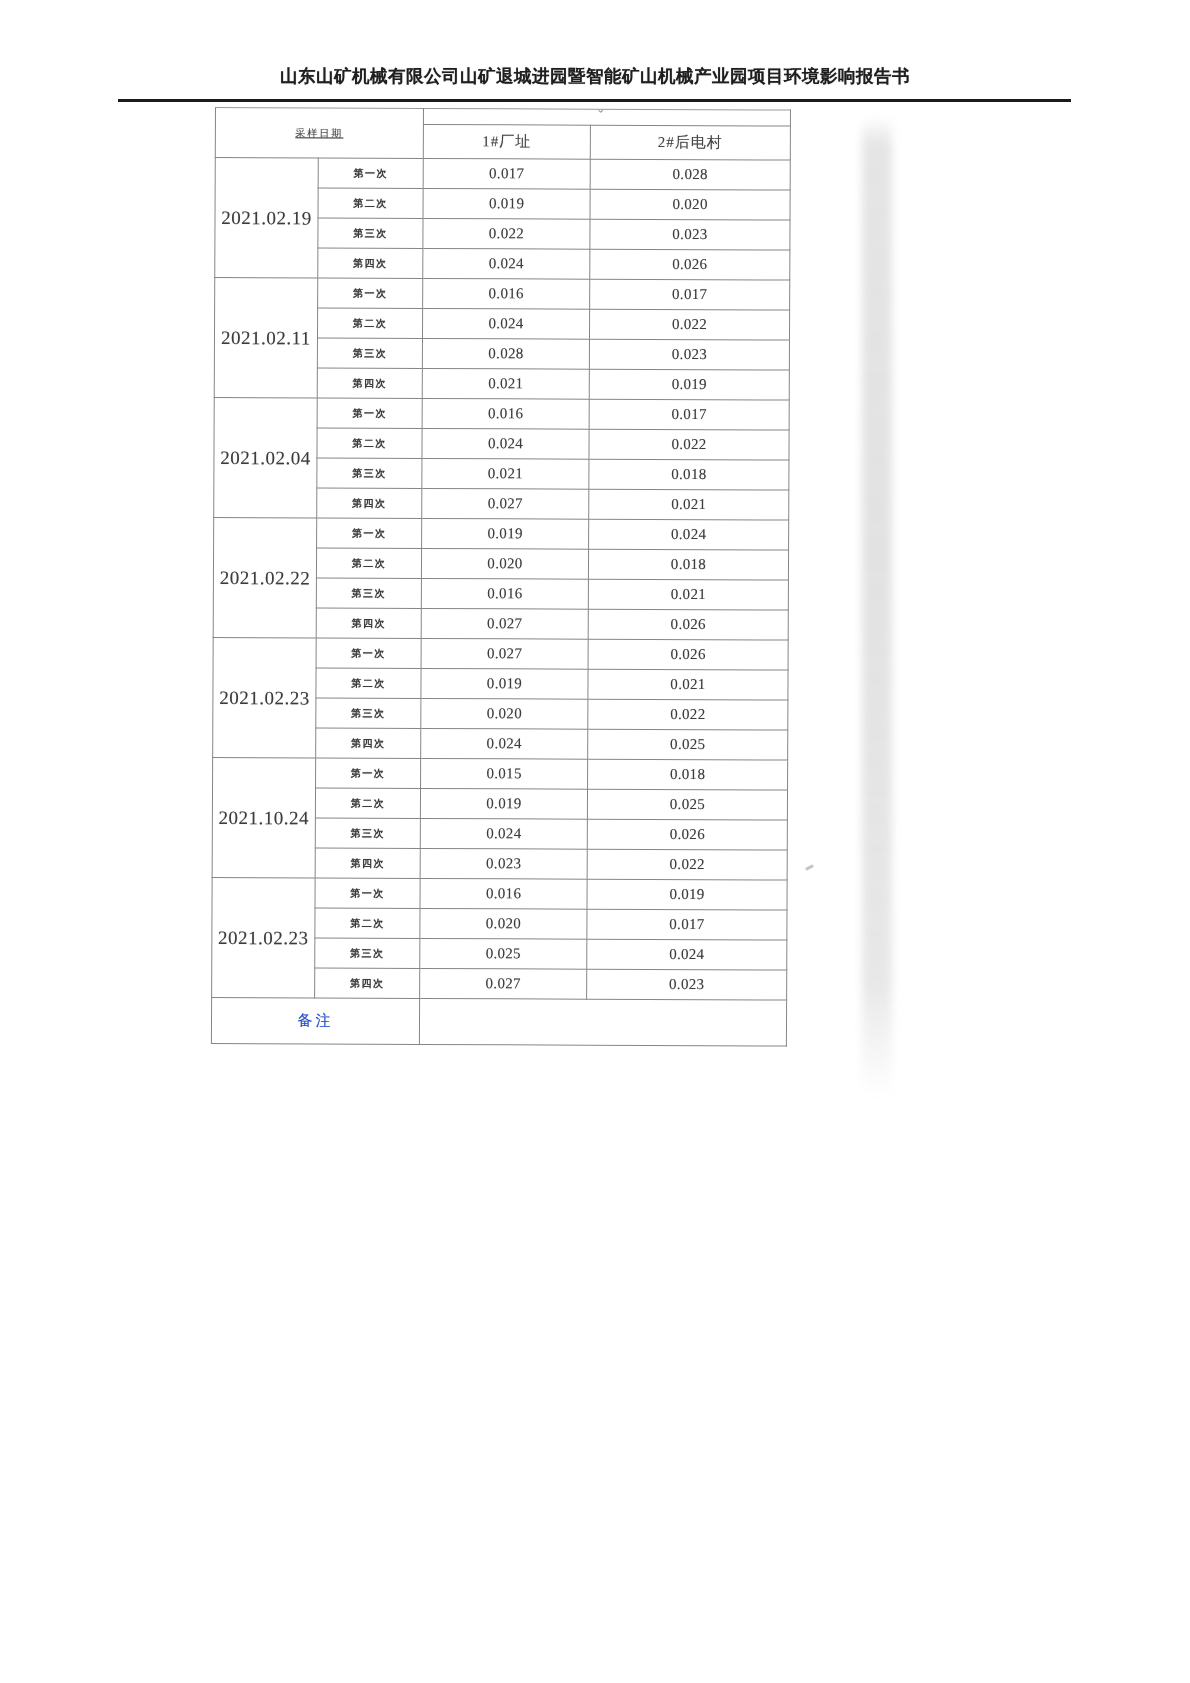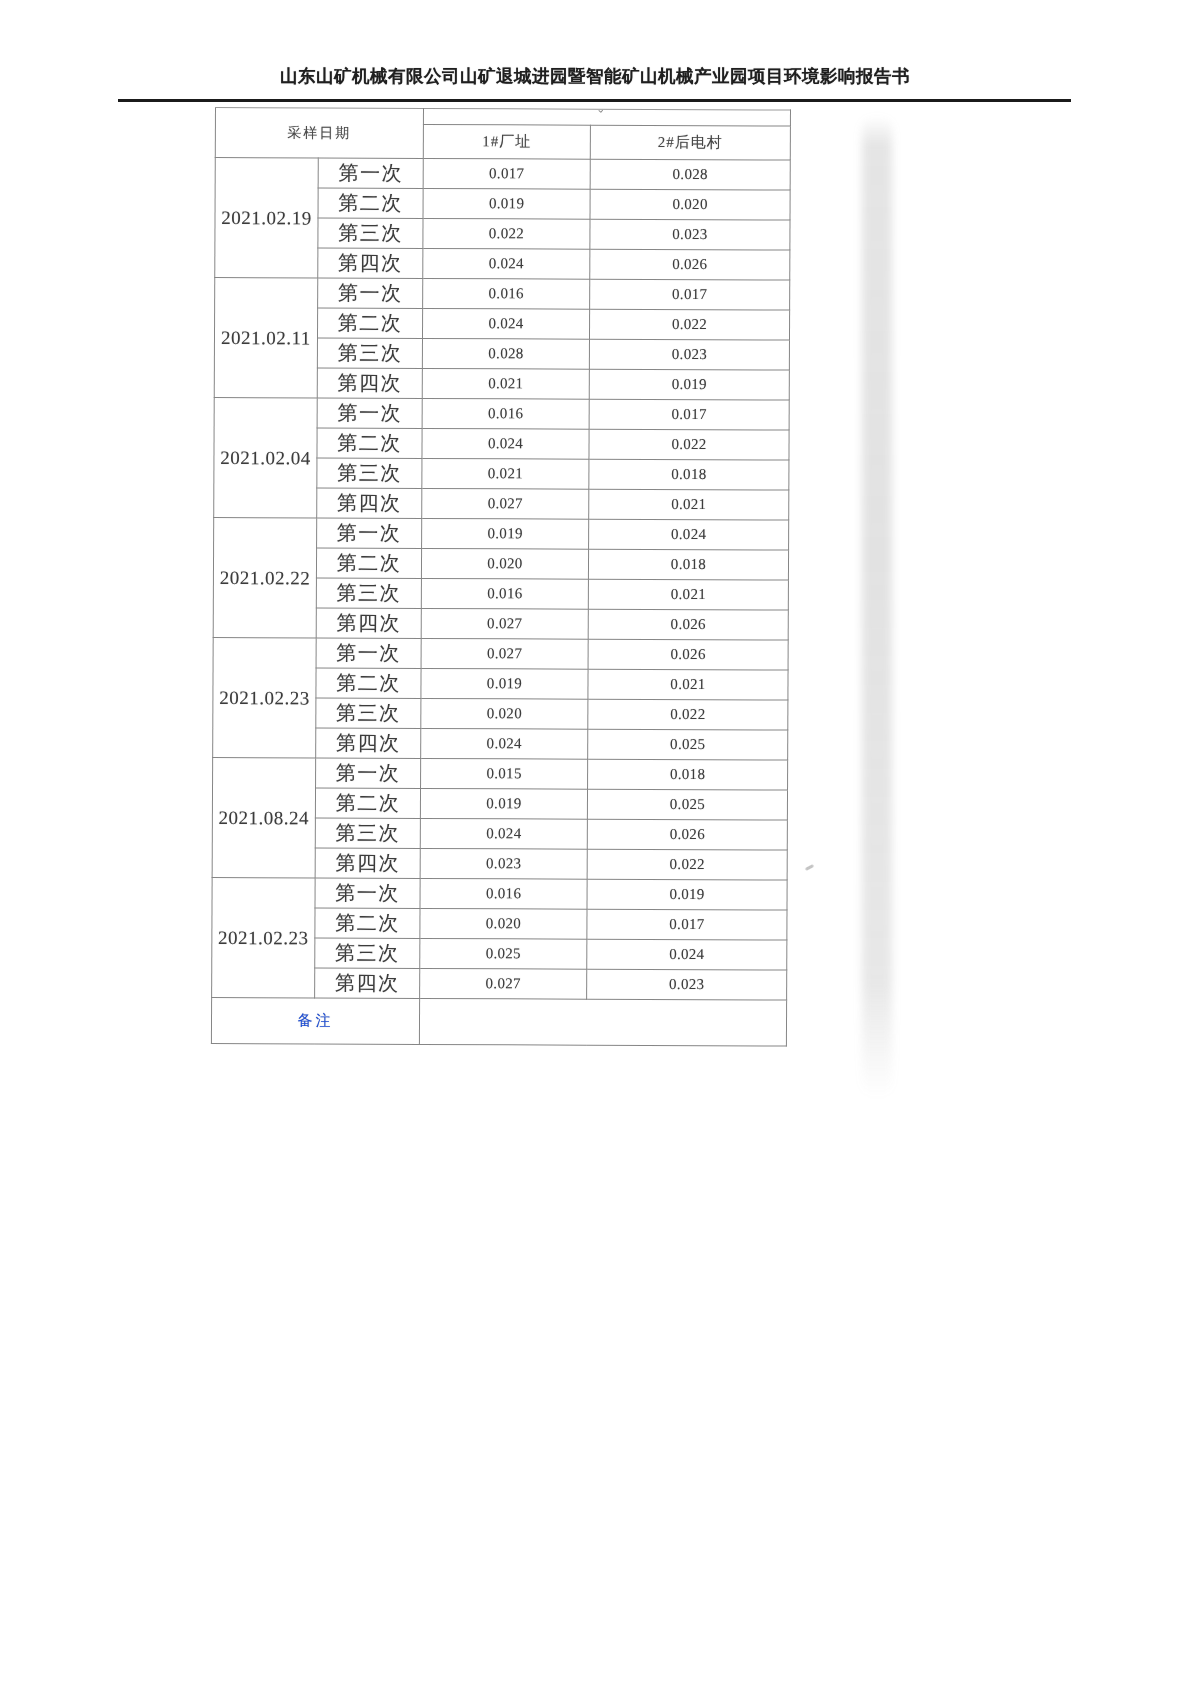--- a/index.html
+++ b/index.html
@@ -33,30 +33,30 @@
   table.scan td {
     border:1px solid #868686; padding:0; text-align:center;
     vertical-align:middle; overflow:hidden; white-space:nowrap;
   }
   table.scan { border:1px solid #6f6f6f; }
   col.c-date  { width:103px; }
   col.c-time  { width:105px; }
   col.c-site1 { width:167px; }
   col.c-site2 { width:200px; }
   tr.row-cut td { height:15px; border-top-color:#9a9a9a; }
-  td.corner { vertical-align:top; line-height:20px; letter-spacing:2px; font-size:14px; color:#4a4a4a; }
+  td.corner { vertical-align:top; line-height:20px; letter-spacing:2px; font-size:10px; color:#4a4a4a;text-decoration:underline; }
   td.cut-cell { position:relative; }
   .tick-mark {
     position:absolute; left:47%; top:-7px; font-size:11px; color:#8a8a8a;
     transform:rotate(-8deg); text-shadow:none;
   }
   tr.row-sites td { height:33px; letter-spacing:1px; color:#454545; }
   tbody tr { height:30px; }
   td.date-cell  { letter-spacing:0.5px; font-size:19px; }
-  td.time-cell  { letter-spacing:1.5px; font-size:20px; }
+  td.time-cell  { letter-spacing:1.5px; font-size:10px;font-weight:bold; }
   td.value-cell { font-size:15px; letter-spacing:0.3px;margin-left:27px; }
   tr.remark-row td { height:45px; }
   td.remark-label { letter-spacing:3px; color:#1d4ed8; }
   
   .scan-band {
     position:absolute; left:862px; top:116px; width:30px; height:982px;
     background:linear-gradient(180deg,
       rgba(125,125,125,0) 0%,
       rgba(125,125,125,0.20) 3%,
       rgba(135,135,135,0.24) 45%,
@@ -206,21 +206,21 @@
             <td class="time-cell">第三次</td>
             <td class="value-cell">0.020</td>
             <td class="value-cell">0.022</td>
           </tr>
           <tr>
             <td class="time-cell">第四次</td>
             <td class="value-cell">0.024</td>
             <td class="value-cell">0.025</td>
           </tr>
           <tr>
-            <td rowspan="4" class="date-cell">2021.08.24</td>
+            <td rowspan="4" class="date-cell">2021.10.24</td>
             <td class="time-cell">第一次</td>
             <td class="value-cell">0.015</td>
             <td class="value-cell">0.018</td>
           </tr>
           <tr>
             <td class="time-cell">第二次</td>
             <td class="value-cell">0.019</td>
             <td class="value-cell">0.025</td>
           </tr>
           <tr>

